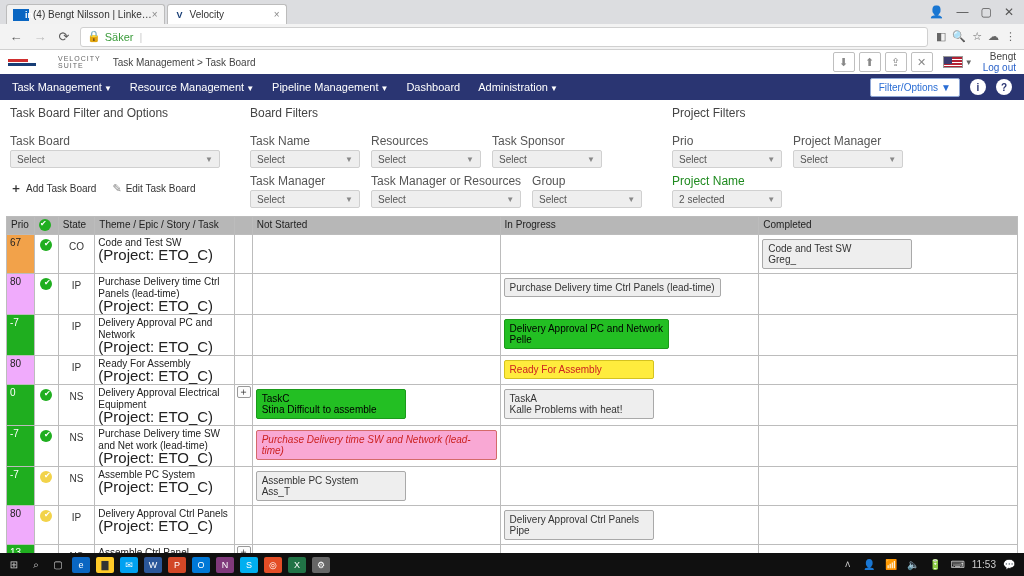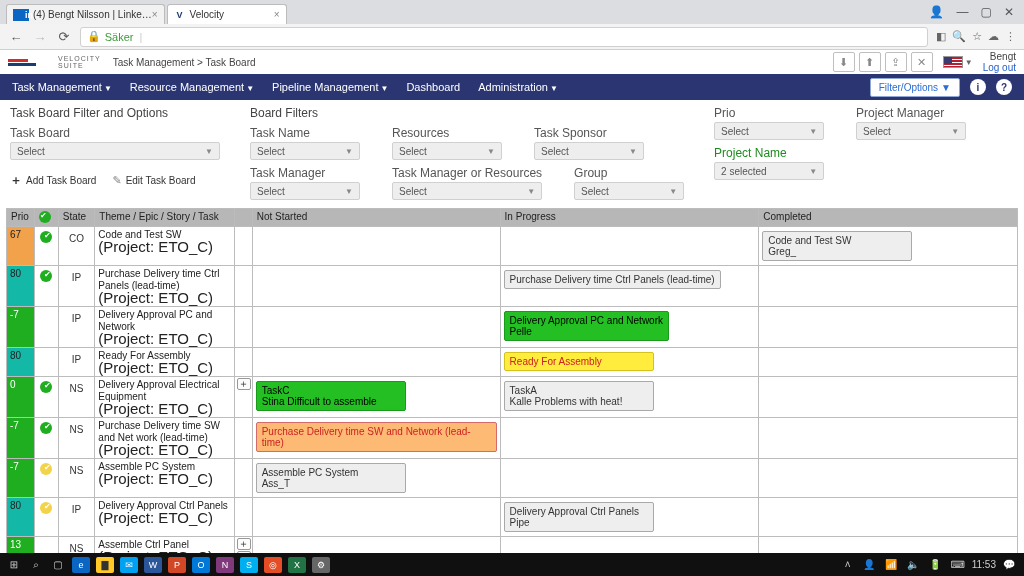--- a/index.html
+++ b/index.html
@@ -36,57 +36,57 @@
   .main-nav{height:26px;background:#2a3572;display:flex;align-items:center;padding:0 12px;color:#fff;font-size:11px;}
   .main-nav .nav-item{margin-right:18px;cursor:pointer;}
   .main-nav .nav-item .caret{font-size:8px;margin-left:2px;}
   .main-nav .active-nav{ }
   .main-nav-right{margin-left:auto;display:flex;align-items:center;gap:10px;}
   .filter-btn{background:#fff;color:#2a6dd4;border:1px solid #8fa7d6;border-radius:2px;padding:3px 8px;font-size:10px;display:flex;align-items:center;gap:3px;}
   .circ-icon{width:16px;height:16px;border-radius:50%;background:#fff;color:#2a3572;display:flex;align-items:center;justify-content:center;font-size:10px;font-weight:bold;}
   
   .filter-section{display:flex;padding:6px 10px 4px; gap:30px;}
   .filter-col{display:flex;flex-direction:column;gap:6px;}
-  .section-title{font-size:12px;color:#444;margin-bottom:0;}
+  .section-title{font-size:12px;color:#444;margin-bottom:8px;}
   .field-label{font-size:12px;color:#555;}
   .field-label.green{color:#1f8a1f;}
   .select-box{display:flex;align-items:center;justify-content:space-between;background:#eeeeee;border:1px solid #d0d0d0;border-radius:2px;height:18px;padding:0 6px;font-size:10px;color:#555;min-width:110px;}
   .select-box .arrow{font-size:8px;color:#888;}
-  .filter-group{display:flex;gap:32px;}
+  .filter-group{display:flex;gap:11px;}
   .filter-item{display:flex;flex-direction:column;gap:2px;}
   .tb-tools{display:flex;gap:16px;align-items:center;margin-top:6px;}
   .tool-btn{display:flex;align-items:center;gap:4px;font-size:10px;color:#333;cursor:pointer;}
   .tool-btn .plus{font-weight:bold;font-size:12px;color:#333;}
   .tool-btn .pencil{color:#888;font-size:11px;}
   
   .board-wrap{padding:4px 6px;}
   table.board{border-collapse:collapse;width:100%;table-layout:fixed;}
   table.board th, table.board td{border:1px solid #bcbcbc;font-size:10px;vertical-align:top;}
   table.board th{background:#b7b7b7;color:#222;height:18px;padding:2px 4px;text-align:left;font-weight:normal;}
   col.prio{width:26px;} col.check{width:22px;} col.state{width:34px;} col.theme{width:130px;} col.add{width:16px;}
   col.ns{width:230px;} col.ip{width:240px;} col.cp{width:240px;}
   td{padding:2px 3px;}
   td.prio-cell{color:#222;text-align:left;padding-left:3px;}
   .prio-green{background:#1fae1f;color:#fff !important;}
   .prio-orange{background:#f2a24a;}
-  .prio-red{background:#14b8a6;}
+  .prio-red{background:#f0abfc;}
   td.check-cell{text-align:center;padding-top:4px;}
   .chk{display:inline-block;width:12px;height:12px;border-radius:50%;}
   .chk.green{background:#1fae1f;} .chk.green::after{content:'✔';color:#fff;font-size:8px;position:relative;top:-2px;left:1px;}
   .chk.yellow{background:#f2d34a;} .chk.yellow::after{content:'✔';color:#fff;font-size:8px;position:relative;top:-2px;left:1px;}
   td.state-cell{text-align:center;padding-top:6px;}
   td.theme-cell{line-height:12px;}
   .theme-title{color:#222;}
   .theme-sub{color:#222;font-size:15px;}
   td.addbtn{text-align:center;padding:0;}
   .mini-btn{display:block;width:14px;height:12px;border:1px solid #999;border-radius:2px;background:#fcfcfc;text-align:center;line-height:10px;font-size:10px;color:#333;margin:1px auto;}
   .card{border:1px solid #a9a9a9;border-radius:2px;background:#eeeeee;margin:2px 0;padding:3px 5px;line-height:11px;display:inline-block;min-width:150px;}
   .card.green{background:#23bf23;color:#000;border-color:#1a9a1a;}
   .card.yellow{background:#ffec3d;border-color:#d4c21f;color:#c22;}
-  .card.outline-red{background:#fdba74;border-color:#d46a6a;color:#c22;}
+  .card.outline-red{background:#f9a8d4;border-color:#d46a6a;color:#c22;font-style:italic;}
   .card .c-sub{display:block;}
   
   .taskbar{position:absolute;left:0;right:0;bottom:0;height:23px;background:#101010;display:flex;align-items:center;padding:0 6px;color:#cfcfcf;font-size:10px;}
   .taskbar .tb-left, .taskbar .tb-right{display:flex;align-items:center;gap:6px;}
   .taskbar .tb-right{margin-left:auto;}
   .tb-icon{width:16px;height:16px;display:flex;align-items:center;justify-content:center;font-size:10px;}
   .tb-app{width:18px;height:16px;border-radius:2px;display:flex;align-items:center;justify-content:center;font-size:9px;color:#fff;}
 </style>
 </head>
 <body>
@@ -235,20 +235,21 @@
           <div class="field-label">Group</div>
           <div class="select-box">
             <span>Select</span>
             <span class="arrow">▼</span>
           </div>
         </div>
     </div>
   </div>
 
   <div class="filter-col">
+    <div class="section-title">Project Filters</div>
     <div class="filter-group">
       <div class="filter-item">
           <div class="field-label">Prio</div>
           <div class="select-box">
             <span>Select</span>
             <span class="arrow">▼</span>
           </div>
         </div>
       <div class="filter-item">
           <div class="field-label">Project Manager</div>

